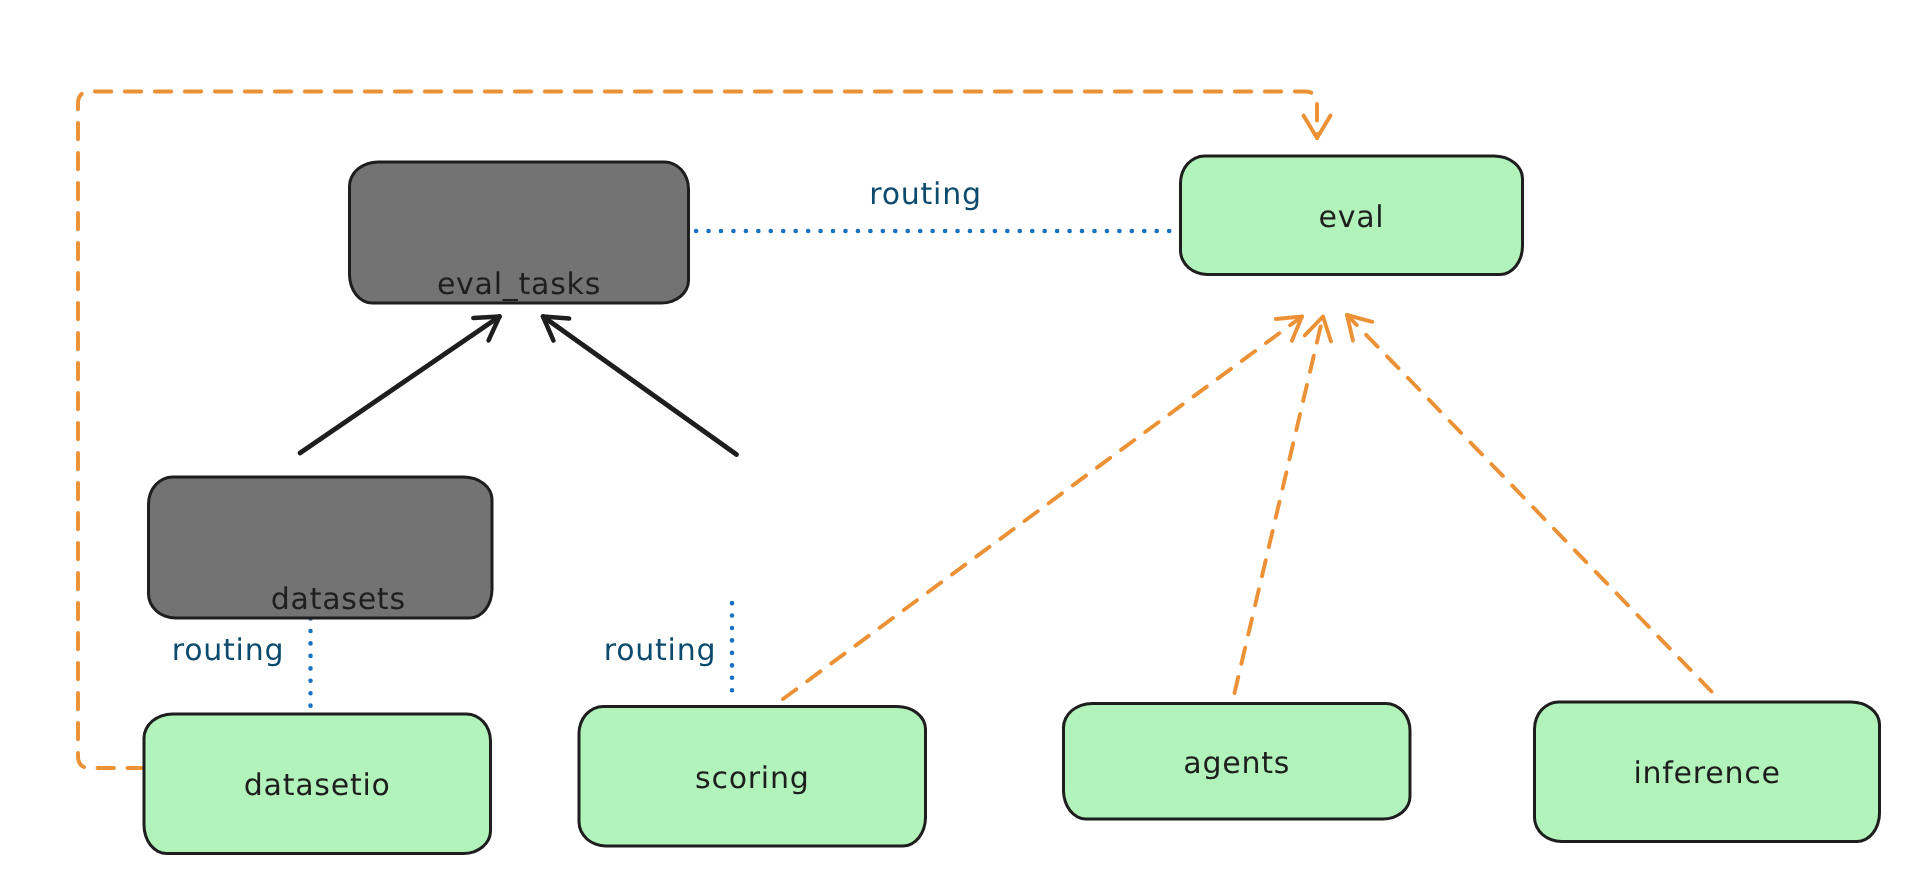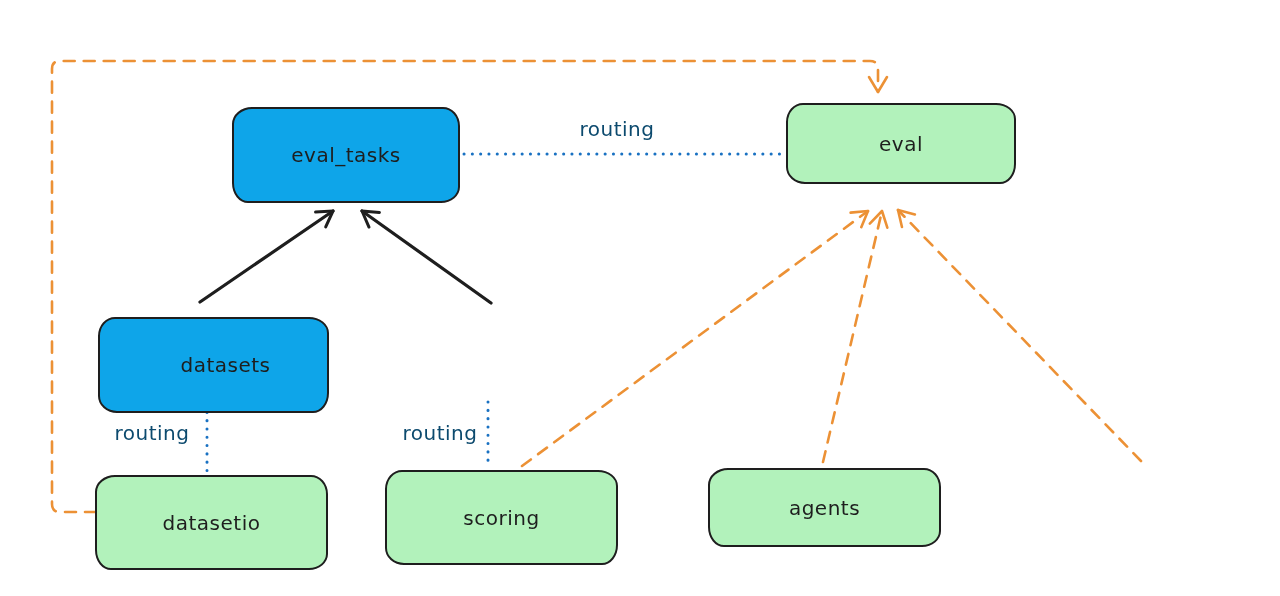--- a/index.html
+++ b/index.html
@@ -27,21 +27,21 @@
     display: flex;
     align-items: center;
     justify-content: center;
     border: 2.5px solid #1e1e1e;
     box-sizing: border-box;
     font-size: 20px;
     letter-spacing: 0.5px;
     color: #1e1e1e;
     background: #ffffff;
   }
-  .node.blue  { background: #0ea5e9; }
+  .node.blue  { background: #737373; align-items: flex-end; }
   .node.green { background: #b2f2bb; }
   .r1 { border-radius: 20px 17px 19px 16px / 17px 19px 16px 20px; }
   .r2 { border-radius: 17px 20px 16px 19px / 19px 16px 20px 17px; }
   .edge-label {
     position: absolute;
     width: 110px;
     text-align: center;
     font-size: 20px;
     font-weight: 500;
     letter-spacing: 0.5px;
@@ -100,18 +100,21 @@
   </div>
   <div class="node green r2 n-scoring">
     <span>scoring</span>
   </div>
   <div class="node green r1 n-datasetio">
     <span>datasetio</span>
   </div>
   <div class="node green r1 n-agents">
     <span>agents</span>
   </div>
+  <div class="node green r2 n-inference">
+    <span>inference</span>
+  </div>
 
   <div class="edge-label l-top">routing</div>
   <div class="edge-label l-left">routing</div>
   <div class="edge-label l-mid">routing</div>
 
 </div>
 
 </body></html>

